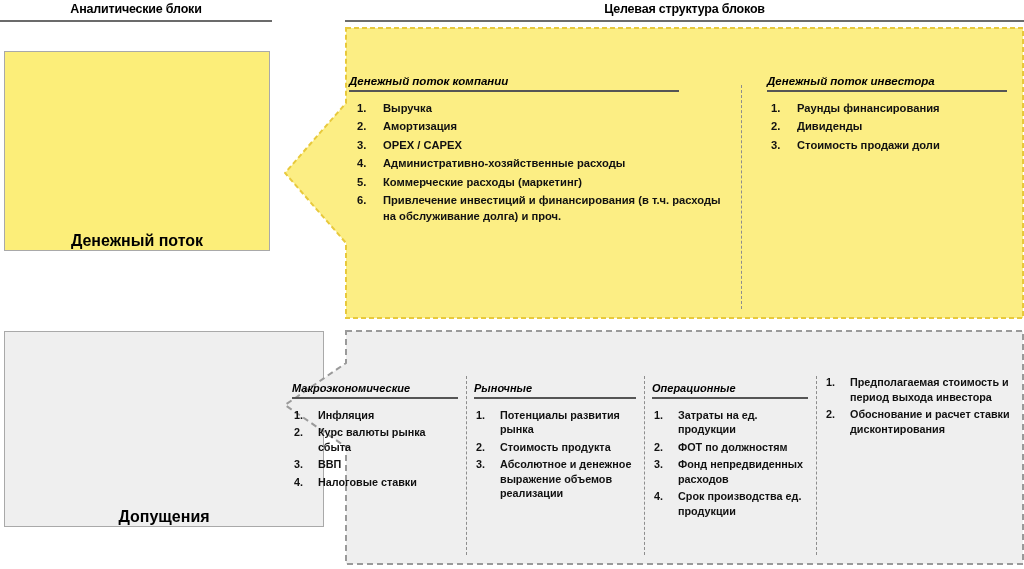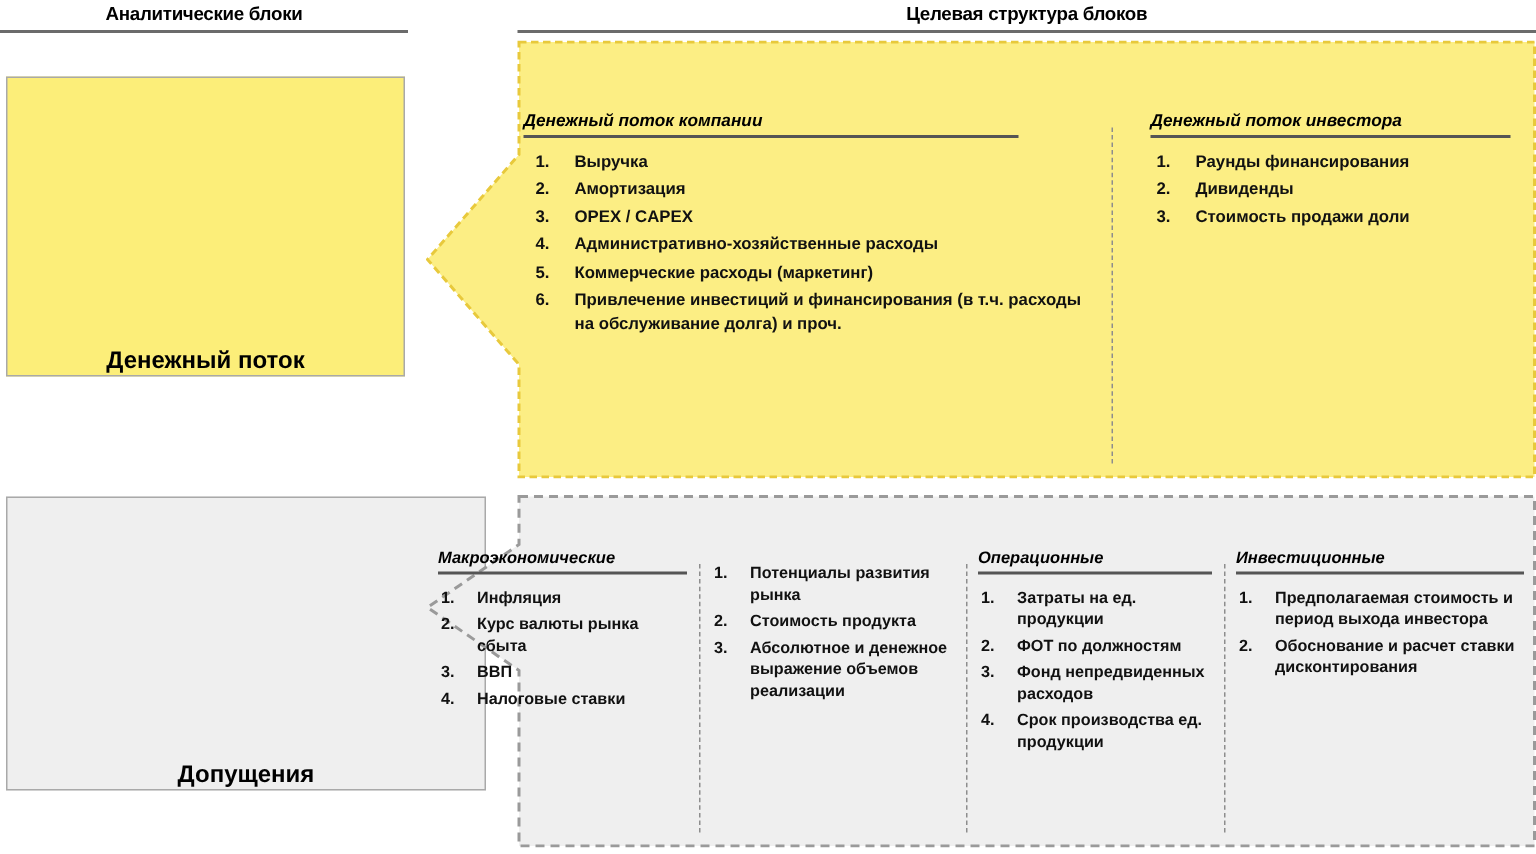--- a/index.html
+++ b/index.html
@@ -138,21 +138,21 @@
 
   
   #panel-assumption .panel-body { padding: 36px 0 0 0; }
   #panel-assumption .pcol { padding: 0 8px; }
   #as-col-1 { width: 182px; padding-left: 56px; }
   #as-col-2 { width: 178px; }
   #as-col-3 { width: 172px; }
   #as-col-4 { width: 208px; }
   #panel-assumption ol.plist > li { padding-left: 26px; font-size: 10.8px; line-height: 14.5px; }
   #panel-assumption ol.plist > li::before { left: 2px; }
-  #panel-assumption .pcol-title { font-size: 11px; }
+  #panel-assumption .pcol-title { font-size: 11px; margin-top: 16px; }
 </style>
 </head>
 <body>
 
 <div class="col-header" id="hdr-left">
   <div>Аналитические блоки</div>
   <div class="rule"></div>
 </div>
 
 <div class="col-header" id="hdr-right">
@@ -219,20 +219,24 @@
       </div>
       <ol class="plist">
         <li>Инфляция</li>
         <li>Курс валюты рынка сбыта</li>
         <li>ВВП</li>
         <li>Налоговые ставки</li>
       </ol>
     </div>
 
     <div class="pcol" id="as-col-2">
+      <div class="pcol-title">
+        <span>Рыночные</span>
+        <div class="trule"></div>
+      </div>
       <ol class="plist">
         <li>Потенциалы развития рынка</li>
         <li>Стоимость продукта</li>
         <li>Абсолютное и денежное выражение объемов реализации</li>
       </ol>
     </div>
 
     <div class="pcol" id="as-col-3">
       <div class="pcol-title">
         <span>Операционные</span>
@@ -240,24 +244,20 @@
       </div>
       <ol class="plist">
         <li>Затраты на ед. продукции</li>
         <li>ФОТ по должностям</li>
         <li>Фонд непредвиденных расходов</li>
         <li>Срок производства ед. продукции</li>
       </ol>
     </div>
 
     <div class="pcol" id="as-col-4">
-      <div class="pcol-title">
-        <span>Инвестиционные</span>
-        <div class="trule"></div>
-      </div>
       <ol class="plist">
         <li>Предполагаемая стоимость и период выхода инвестора</li>
         <li>Обоснование и расчет ставки дисконтирования</li>
       </ol>
     </div>
 
   </div>
 </div>
 
 </body></html>

